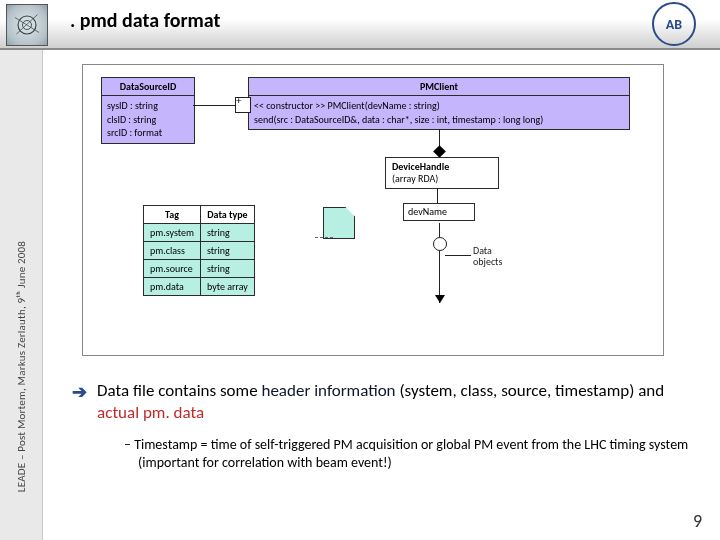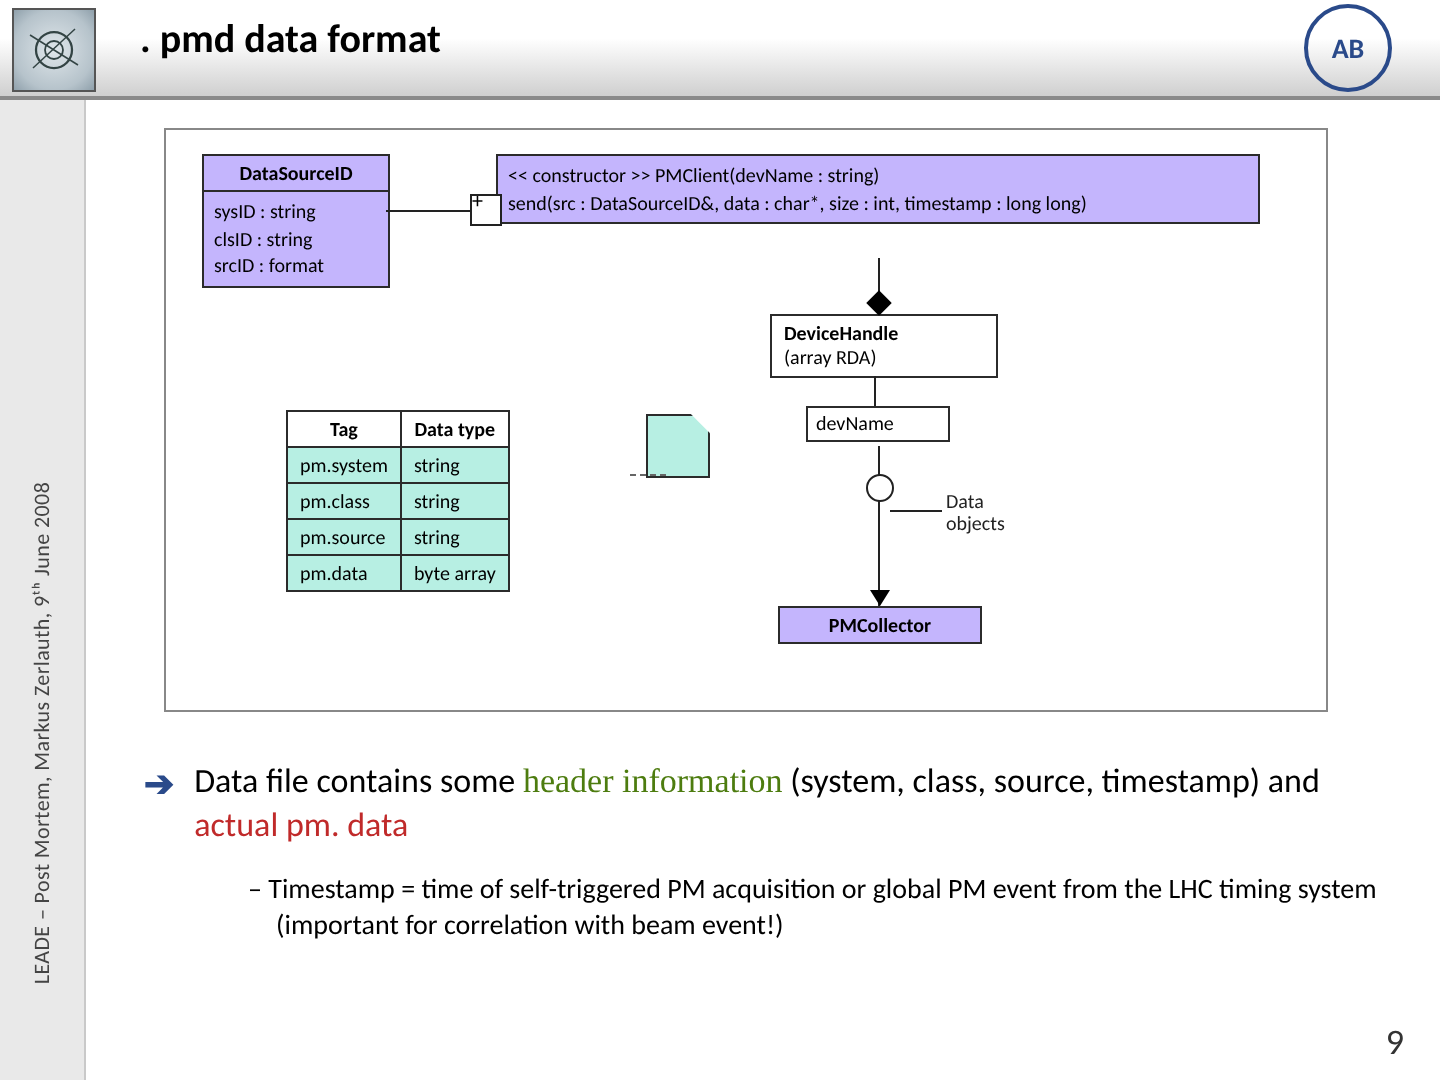--- a/index.html
+++ b/index.html
@@ -180,21 +180,21 @@
     line-height: 1.3;
   }
   .bullet1 .arrow {
     color: #2a4a8a;
     font-weight: 700;
     font-size: 18px;
     flex: 0 0 auto;
     margin-top: 1px;
   }
   .bullet1 .txt { flex: 1 1 auto; }
-  .hl-green { color: #4d7c0f; font-family: Liberation Serif, serif; }
+  .hl-green { color: #0f172a; }
   .hl-red { color: #c02a2a; }
   .sub {
     margin-left: 52px;
     margin-top: 12px;
     font-size: 14px;
     line-height: 1.3;
     text-indent: -14px;
     padding-left: 14px;
   }
   .sub::before { content: "– "; }
@@ -238,20 +238,21 @@
   <div class="diagram">
 
     <div class="box" style="left:18px; top:12px; width:92px;">
       <div class="box-title">DataSourceID</div>
       <div class="box-body">sysID : string
 clsID : string
 srcID : format</div>
     </div>
 
     <div class="box" style="left:165px; top:12px; width:380px;">
+      <div class="box-title">PMClient</div>
       <div class="box-body">&lt;&lt; constructor &gt;&gt; PMClient(devName : string)
 send(src : DataSourceID&amp;, data : char*, size : int, timestamp : long long)</div>
     </div>
 
     <div class="line" style="left:110px; top:40px; width:55px; height:1px;"></div>
     <div style="position:absolute; left:152px; top:32px; width:14px; height:14px; border:1px solid #222; background:#fff;"></div>
     <div style="position:absolute; left:153px; top:29px; font-size:11px;">+</div>
 
     <div class="plainbox" style="left:302px; top:92px; width:100px;">
       <div style="font-weight:700;">DeviceHandle</div>
@@ -295,23 +296,20 @@
 
     <div class="note-corner" style="left:240px; top:142px;"></div>
     <div style="position:absolute; left:232px; top:172px; width:1px; height:0; border-top:1px dashed #666; width:18px;"></div>
 
     <div class="label" style="left:390px; top:180px; line-height:1.1; white-space:pre;">Data
 objects</div>
     <div class="line" style="left:356px; top:158px; width:1px; height:56px;"></div>
     <div style="position:absolute; left:350px; top:172px; width:12px; height:12px; border:1px solid #222; border-radius:50%; background:#fff;"></div>
     <div class="line" style="left:362px; top:190px; width:26px; height:1px;"></div>
 
-    <div class="box" style="left:306px; top:238px; width:100px;">
-      <div class="box-title" style="border-bottom:none;">PMCollector</div>
-    </div>
     <div class="line" style="left:356px; top:214px; width:1px; height:24px;"></div>
     <div style="position:absolute; left:352px; top:230px; width:0; height:0; border-left:5px solid transparent; border-right:5px solid transparent; border-top:8px solid #000;"></div>
 
   </div>
 
   <div class="content">
     <div class="bullet1">
       <span class="arrow">➔</span>
       <span class="txt">
         <span>Data file contains some </span><span class="hl-green">header information</span><span> (system, class, source, timestamp) and </span><span class="hl-red">actual pm. data</span>

